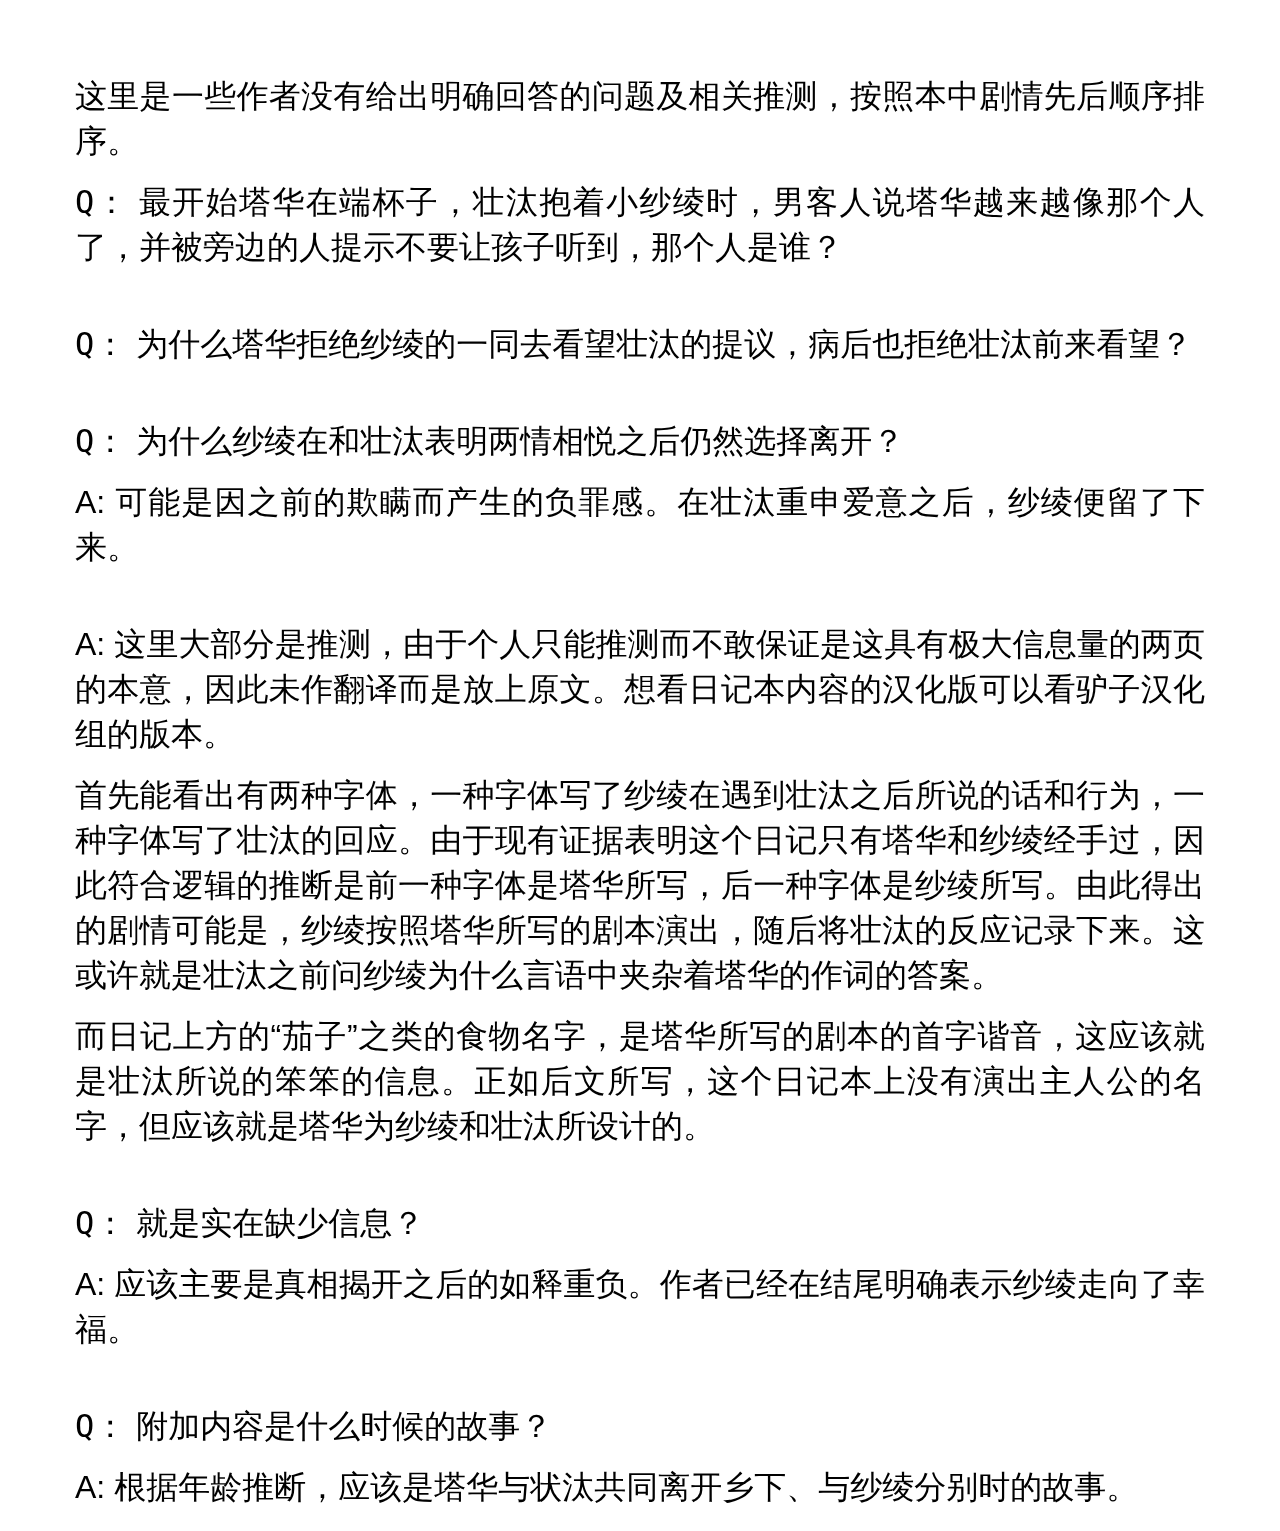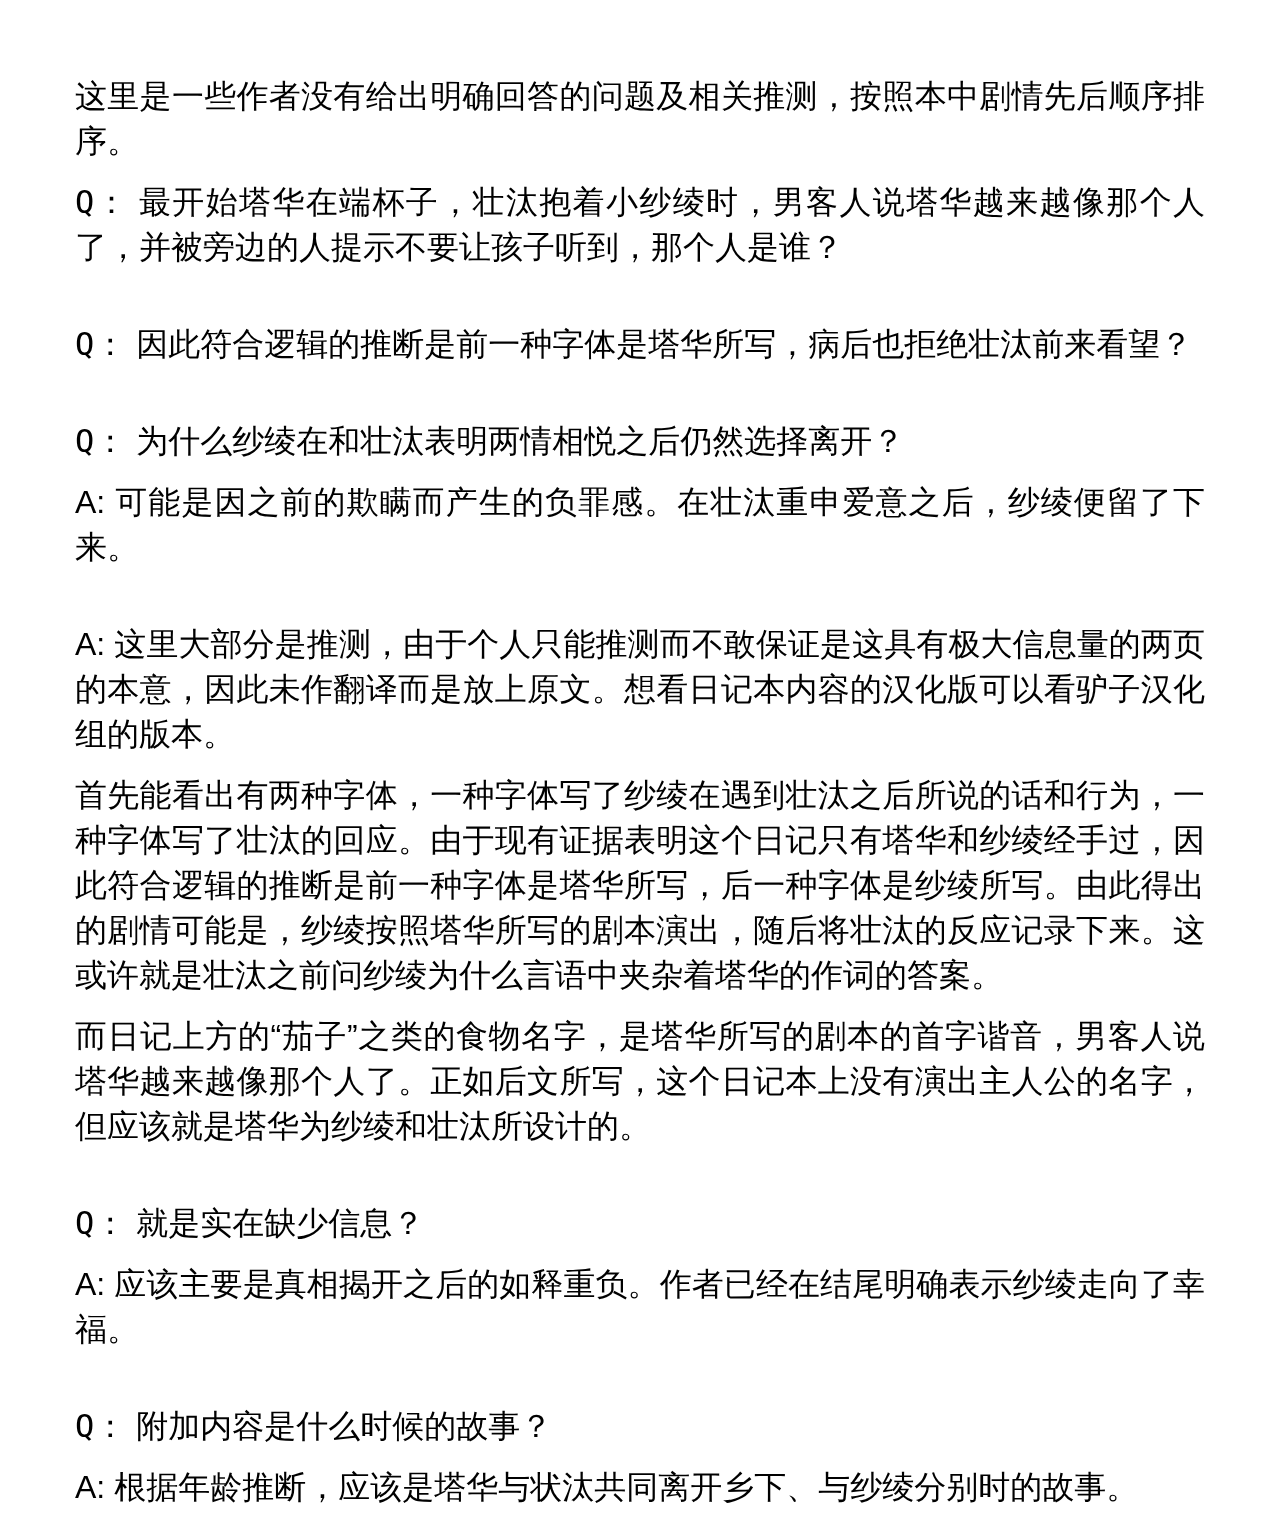--- a/index.html
+++ b/index.html
@@ -45,39 +45,39 @@
 
 
   <section class="qa">
     <p class="para">
       <span class="q-prefix">Q：</span><span>最开始塔华在端杯子，壮汰抱着小纱绫时，男客人说塔华越来越像那个人了，并被旁边的人提示不要让孩子听到，那个人是谁？</span>
     </p>
   </section>
 
   <section class="qa">
     <p class="para">
-      <span class="q-prefix">Q：</span><span>因此符合逻辑的推断是前一种字体是塔华所写，病后也拒绝壮汰前来看望？</span>
+      <span class="q-prefix">Q：</span><span>为什么塔华拒绝纱绫的一同去看望壮汰的提议，病后也拒绝壮汰前来看望？</span>
     </p>
   </section>
 
   <section class="qa">
     <p class="para">
       <span class="q-prefix">Q：</span><span>为什么纱绫在和壮汰表明两情相悦之后仍然选择离开？</span>
     </p>
     <p class="para">
       <span class="a-prefix">A:</span><span>可能是因之前的欺瞒而产生的负罪感。在壮汰重申爱意之后，纱绫便留了下来。</span>
     </p>
   </section>
 
   <section class="qa">
     <p class="para">
       <span class="a-prefix">A:</span><span>这里大部分是推测，由于个人只能推测而不敢保证是这具有极大信息量的两页的本意，因此未作翻译而是放上原文。想看日记本内容的汉化版可以看驴子汉化组的版本。</span>
     </p>
     <p class="para">首先能看出有两种字体，一种字体写了纱绫在遇到壮汰之后所说的话和行为，一种字体写了壮汰的回应。由于现有证据表明这个日记只有塔华和纱绫经手过，因此符合逻辑的推断是前一种字体是塔华所写，后一种字体是纱绫所写。由此得出的剧情可能是，纱绫按照塔华所写的剧本演出，随后将壮汰的反应记录下来。这或许就是壮汰之前问纱绫为什么言语中夹杂着塔华的作词的答案。</p>
-    <p class="para">而日记上方的“茄子”之类的食物名字，是塔华所写的剧本的首字谐音，男客人说塔华越来越像那个人了。正如后文所写，这个日记本上没有演出主人公的名字，但应该就是塔华为纱绫和壮汰所设计的。</p>
+    <p class="para">而日记上方的“茄子”之类的食物名字，是塔华所写的剧本的首字谐音，这应该就是壮汰所说的笨笨的信息。正如后文所写，这个日记本上没有演出主人公的名字，但应该就是塔华为纱绫和壮汰所设计的。</p>
   </section>
 
   <section class="qa">
     <p class="para">
       <span class="q-prefix">Q：</span><span>就是实在缺少信息？</span>
     </p>
     <p class="para">
       <span class="a-prefix">A:</span><span>应该主要是真相揭开之后的如释重负。作者已经在结尾明确表示纱绫走向了幸福。</span>
     </p>
   </section>

